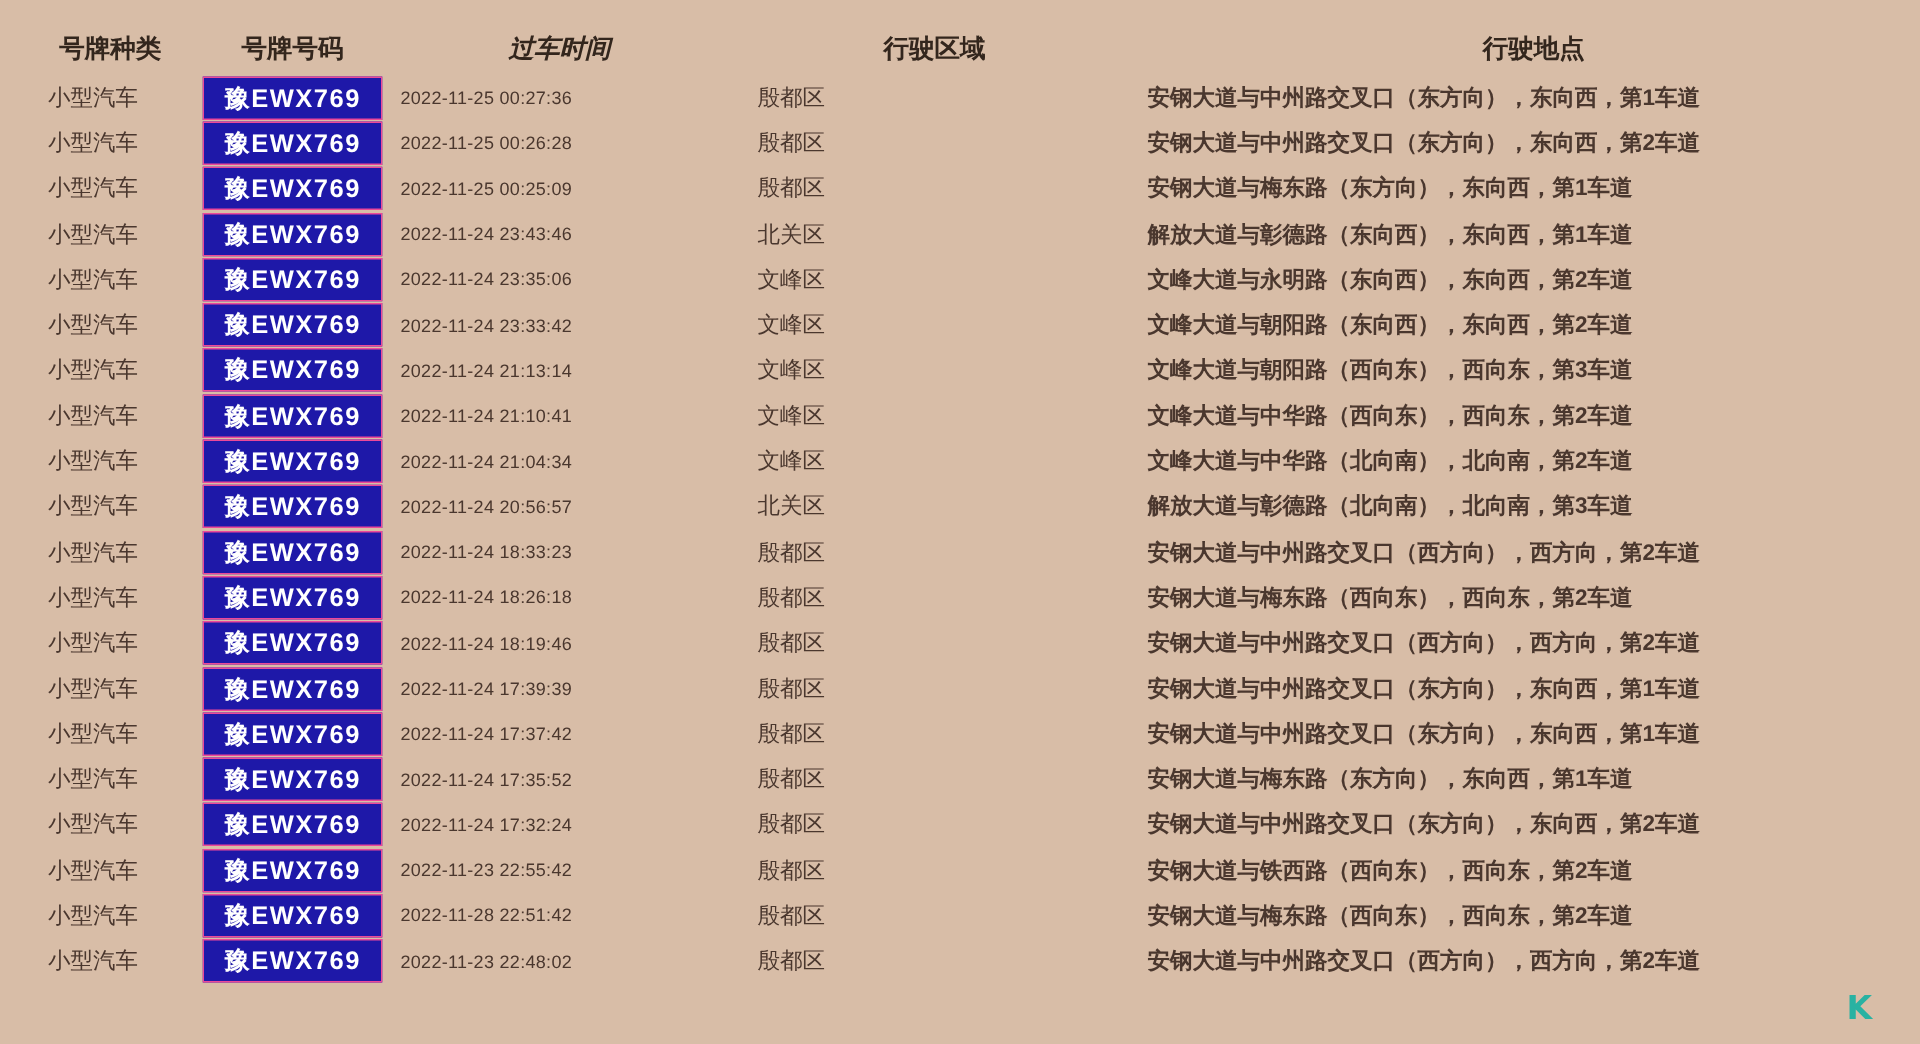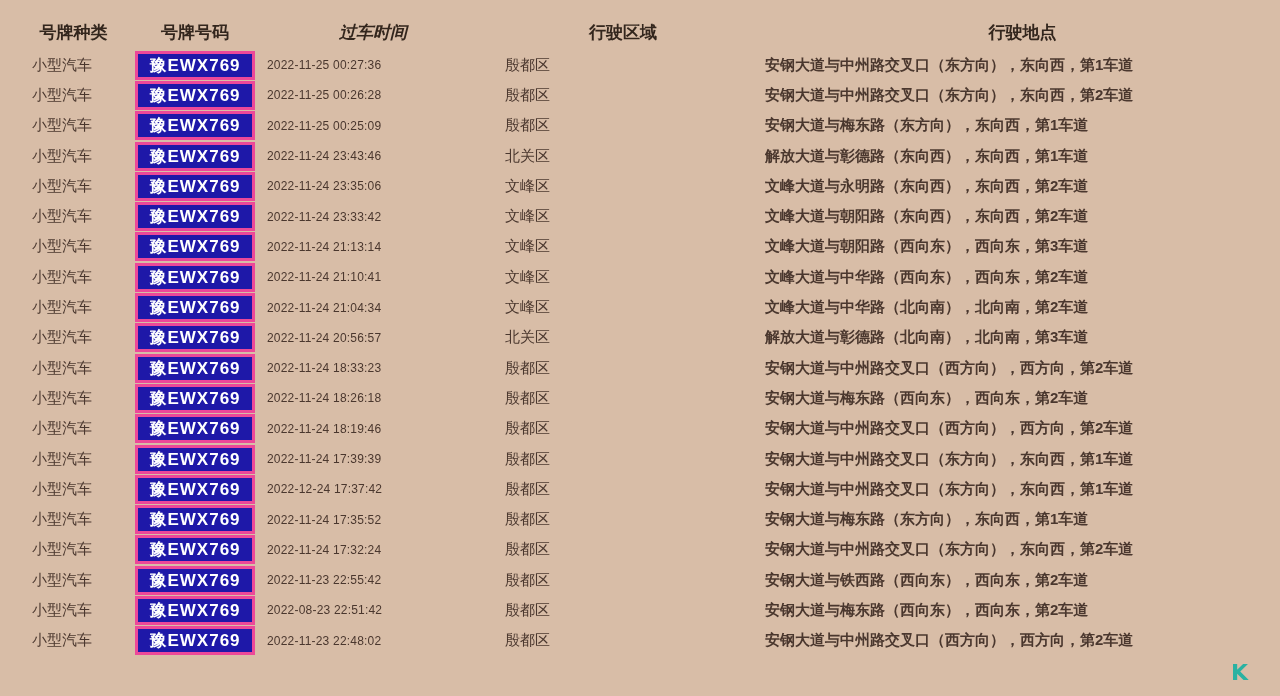--- a/index.html
+++ b/index.html
@@ -28,21 +28,21 @@
     white-space:nowrap; overflow:hidden;
   }
   td.c1 { padding-left:32px; }
   td.c3 { padding-left:12px; font-size:12px; letter-spacing:0.2px; }
   td.c4 { padding-left:24px; }
   td.c5 { padding-left:0;font-weight:bold; }
   .plate {
     box-sizing:border-box;
     width:120px; height:29px;
     background: var(--plate-bg, #1e18a8);
-    border:3px solid #ec4899;
+    border:1px solid #ec4899;
     color: var(--plate-text, #ffffff);
     font-weight:bold; font-size:17px; letter-spacing:1px;
     display:flex; align-items:center; justify-content:center;
   }
   .footer {
     position:absolute; left:22px; top:700px;
     font-size:15px; color: var(--body-text, #4a372e);
     white-space:pre;
   }
   .footer .page-num { color: var(--page-number, #4f93a3); }
@@ -212,21 +212,21 @@
     <td class="c3">2022-11-24 17:39:39</td>
     <td class="c4">殷都区</td>
     <td class="c5">安钢大道与中州路交叉口（东方向），东向西，第1车道</td>
   </tr>
 
   <tr>
     <td class="c1">小型汽车</td>
     <td class="c2">
       <div class="plate">豫EWX769</div>
     </td>
-    <td class="c3">2022-12-24 17:37:42</td>
+    <td class="c3">2022-11-24 17:37:42</td>
     <td class="c4">殷都区</td>
     <td class="c5">安钢大道与中州路交叉口（东方向），东向西，第1车道</td>
   </tr>
 
   <tr>
     <td class="c1">小型汽车</td>
     <td class="c2">
       <div class="plate">豫EWX769</div>
     </td>
     <td class="c3">2022-11-24 17:35:52</td>
@@ -252,21 +252,21 @@
     <td class="c3">2022-11-23 22:55:42</td>
     <td class="c4">殷都区</td>
     <td class="c5">安钢大道与铁西路（西向东），西向东，第2车道</td>
   </tr>
 
   <tr>
     <td class="c1">小型汽车</td>
     <td class="c2">
       <div class="plate">豫EWX769</div>
     </td>
-    <td class="c3">2022-08-23 22:51:42</td>
+    <td class="c3">2022-11-28 22:51:42</td>
     <td class="c4">殷都区</td>
     <td class="c5">安钢大道与梅东路（西向东），西向东，第2车道</td>
   </tr>
 
   <tr>
     <td class="c1">小型汽车</td>
     <td class="c2">
       <div class="plate">豫EWX769</div>
     </td>
     <td class="c3">2022-11-23 22:48:02</td>

